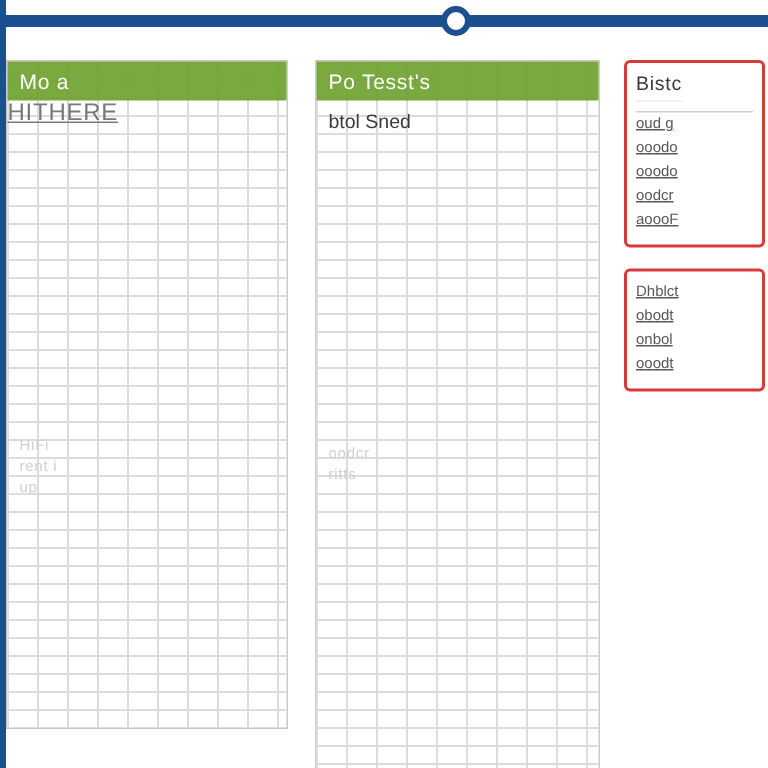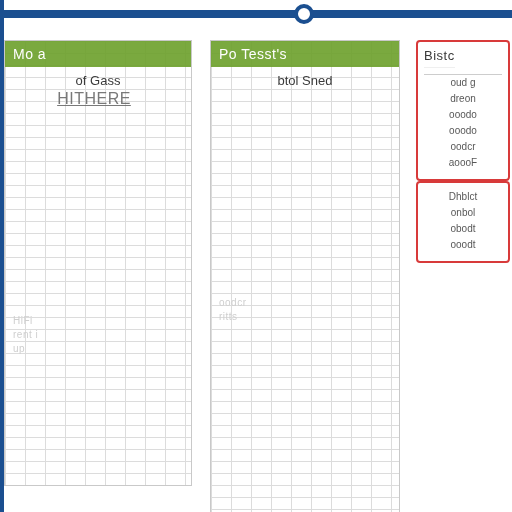--- a/index.html
+++ b/index.html
@@ -80,60 +80,59 @@
     margin-top: 200px;
     padding: 0 8px;
   }
   .faint {
     font-size: 10px; color: #cfcfcf; line-height: 14px;
     letter-spacing: .5px;
   }
   .right {
     position: absolute;
     left: 416px; top: 6px; width: 94px;
-    display: flex; flex-direction: column; 
+    display: flex; flex-direction: column; gap: 14px;
   }
   .panel {
     border: 2px solid #d83a3a;
     border-radius: 4px;
     background: #fff;
     padding: 6px 6px 8px 6px;
   }
   .panel-title {
     font-size: 13px; color: #2a2a2a;
     padding-bottom: 4px;
     border-bottom: 1px solid #eee;
     margin-bottom: 4px;
   }
   .panel-item {
     font-size: 10px; color: #4a4a4a;
     line-height: 16px;
-    white-space: nowrap; overflow: hidden;
+    white-space: nowrap; overflow: hidden; text-decoration: underline;
   }
   .left-edge {
     position: absolute; left: 0; top: 0; bottom: 0; width: 4px;
     background: #1b4f90;
   }
-  .ghost { filter: blur(.3px); opacity: .92; text-align: center; }
+  .ghost { filter: blur(.3px); opacity: .92; }
 </style>
 </head>
 <body>
 
 <div class="left-edge"></div>
 <div class="topbar"></div>
 <div class="top-dot"></div>
 
 <div class="stage">
 
   <div class="col col-left">
     <div class="grid"></div>
     <div class="hdr ghost">
       <span>Mo  a</span>
     </div>
-    <div class="subhdr ghost">of Gass</div>
     <div class="meta ghost">HITHERE</div>
     <div class="faint-block">
       <div class="faint">HiFi</div>
       <div class="faint">rent i</div>
       <div class="faint">up</div>
     </div>
   </div>
 
   <div class="col col-mid">
     <div class="grid"></div>
@@ -148,27 +147,26 @@
       <div class="faint">ritts</div>
     </div>
   </div>
 
   <div class="right">
     <div class="panel">
       <div class="hdr white ghost" style="height:auto;padding:0 0 2px 0;">
         <span class="panel-title">Bistc</span>
       </div>
       <div class="panel-item ghost">oud g</div>
-      <div class="panel-item ghost">dreon</div>
       <div class="panel-item ghost">ooodo</div>
       <div class="panel-item ghost">ooodo</div>
       <div class="panel-item ghost">oodcr</div>
       <div class="panel-item ghost">aoooF</div>
     </div>
     <div class="panel">
       <div class="panel-item ghost">Dhblct</div>
+      <div class="panel-item ghost">obodt</div>
       <div class="panel-item ghost">onbol</div>
-      <div class="panel-item ghost">obodt</div>
       <div class="panel-item ghost">ooodt</div>
     </div>
   </div>
 
 </div>
 
 </body></html>

